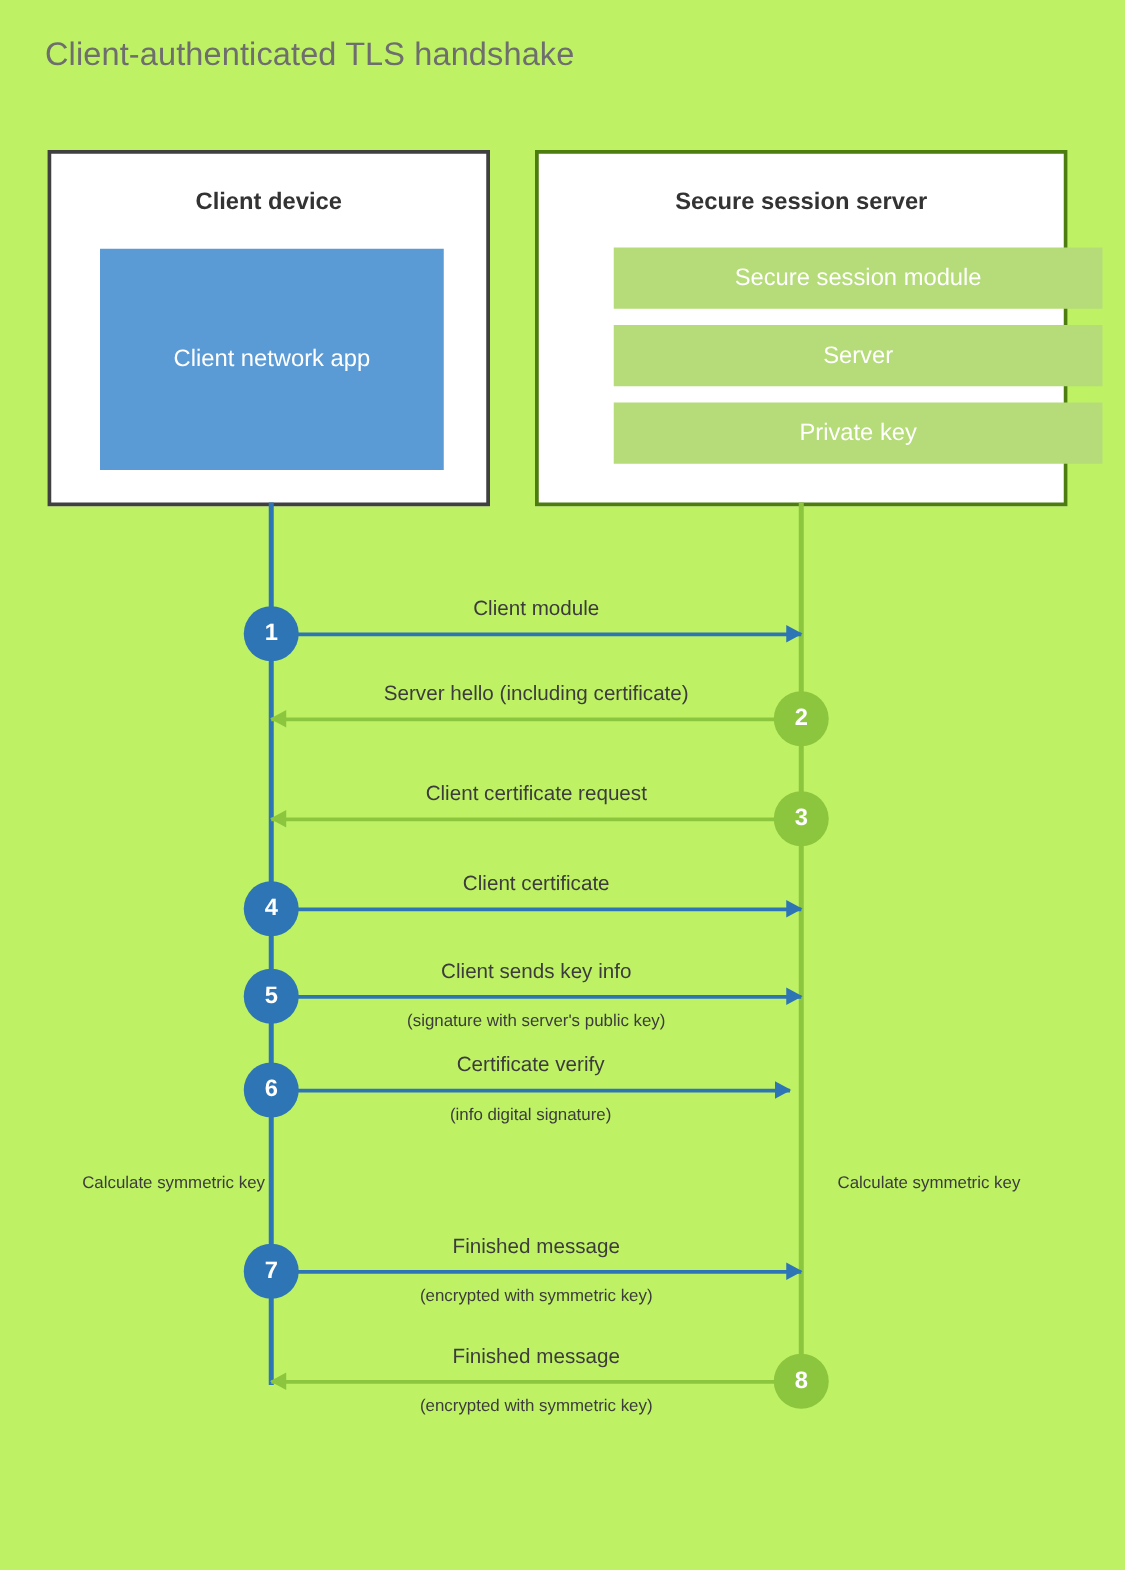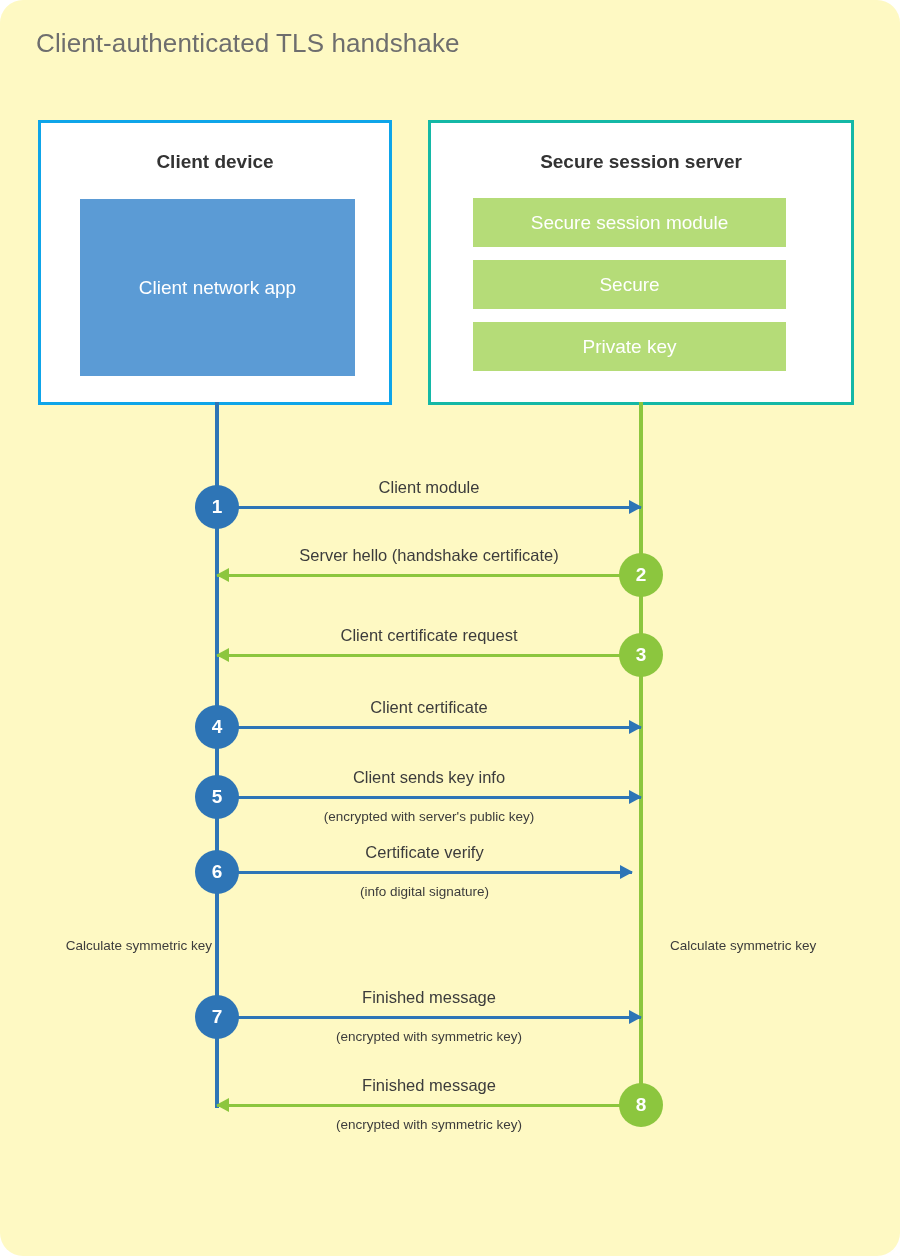--- a/index.html
+++ b/index.html
@@ -9,23 +9,22 @@
     background: #ffffff;
   }
   body {
     font-family: "Liberation Sans", sans-serif;
     color: #3c3c3c;
   }
   #canvas {
     position: relative;
     width: 900px;
     height: 1256px;
-    background: #fef9c3;
+    background: #bef264;
     overflow: hidden;
-    border-radius: 23px;
   }
 
   
   #page-title {
     position: absolute;
     left: 36px;
     top: 28px;
     font-size: 26px;
     font-weight: 400;
     color: #6e6e6e;
@@ -37,28 +36,28 @@
   .party-box {
     position: absolute;
     background: #ffffff;
     box-sizing: border-box;
   }
   #client-box {
     left: 38px;
     top: 120px;
     width: 354px;
     height: 285px;
-    border: 3px solid #0ea5e9;
+    border: 3px solid #404040;
   }
   #server-box {
     left: 428px;
     top: 120px;
     width: 426px;
     height: 285px;
-    border: 3px solid #14b8a6;
+    border: 3px solid #4d7c0f;
   }
   .party-title {
     position: absolute;
     left: 0;
     right: 0;
     top: 28px;
     text-align: center;
     font-size: 19px;
     font-weight: bold;
     color: #333333;
@@ -79,22 +78,22 @@
     display: flex;
     align-items: center;
     justify-content: center;
     padding: 0 18px;
     box-sizing: border-box;
   }
 
   
   .server-bar {
     position: absolute;
-    left: 42px;
-    width: 313px;
+    left: 60px;
+    width: 391px;
     height: 49px;
     background: #b5dc78;
     color: #ffffff;
     font-size: 19px;
     display: flex;
     align-items: center;
     justify-content: center;
     box-sizing: border-box;
   }
   .server-bar.b0 { top: 75px; }
@@ -225,56 +224,56 @@
   <div id="page-title">Client-authenticated TLS handshake</div>
 
   <div class="party-box" id="client-box">
     <div class="party-title">Client device</div>
     <div id="client-app">Client network app</div>
   </div>
 
   <div class="party-box" id="server-box">
     <div class="party-title">Secure session server</div>
     <div class="server-bar b0">Secure session module</div>
-    <div class="server-bar b1">Secure</div>
+    <div class="server-bar b1">Server</div>
     <div class="server-bar b2">Private key</div>
   </div>
 
   <div class="lifeline" id="client-lifeline"></div>
   <div class="lifeline" id="server-lifeline"></div>
 
   <div class="msg blue to-right" style="left:217px; top:507px; width:424px;">
     <div class="arrow-line" style="width:424px;"></div>
     <div class="arrow-head"></div>
     <div class="msg-label">Client module</div>
   </div>
 
   <div class="msg green to-left" style="left:217px; top:575px; width:424px;">
     <div class="arrow-line" style="width:424px;"></div>
     <div class="arrow-head"></div>
-    <div class="msg-label">Server hello (handshake certificate)</div>
+    <div class="msg-label">Server hello (including certificate)</div>
   </div>
 
   <div class="msg green to-left" style="left:217px; top:655px; width:424px;">
     <div class="arrow-line" style="width:424px;"></div>
     <div class="arrow-head"></div>
     <div class="msg-label">Client certificate request</div>
   </div>
 
   <div class="msg blue to-right" style="left:217px; top:727px; width:424px;">
     <div class="arrow-line" style="width:424px;"></div>
     <div class="arrow-head"></div>
     <div class="msg-label">Client certificate</div>
   </div>
 
   <div class="msg blue to-right" style="left:217px; top:797px; width:424px;">
     <div class="arrow-line" style="width:424px;"></div>
     <div class="arrow-head"></div>
     <div class="msg-label">Client sends key info</div>
-    <div class="msg-sublabel">(encrypted with server's public key)</div>
+    <div class="msg-sublabel">(signature with server's public key)</div>
   </div>
 
   <div class="msg blue to-right" style="left:217px; top:872px; width:415px;">
     <div class="arrow-line" style="width:415px;"></div>
     <div class="arrow-head"></div>
     <div class="msg-label">Certificate verify</div>
     <div class="msg-sublabel">(info digital signature)</div>
   </div>
 
   <div class="msg blue to-right" style="left:217px; top:1017px; width:424px;">

